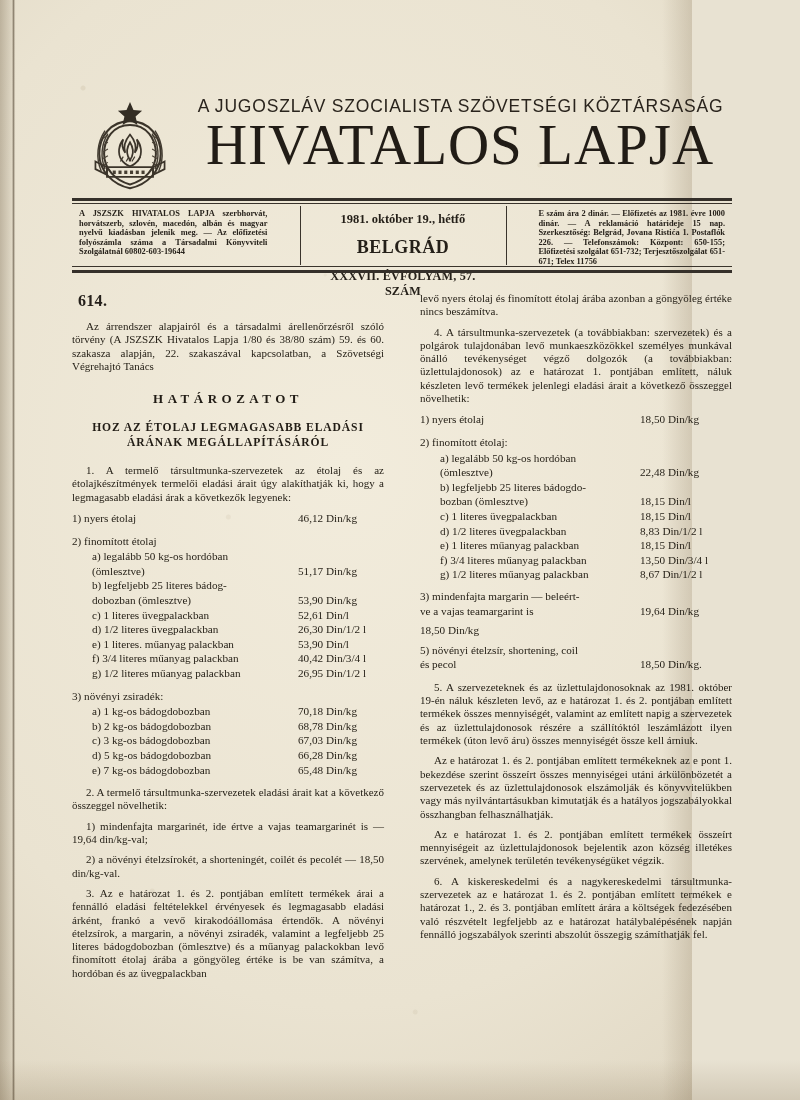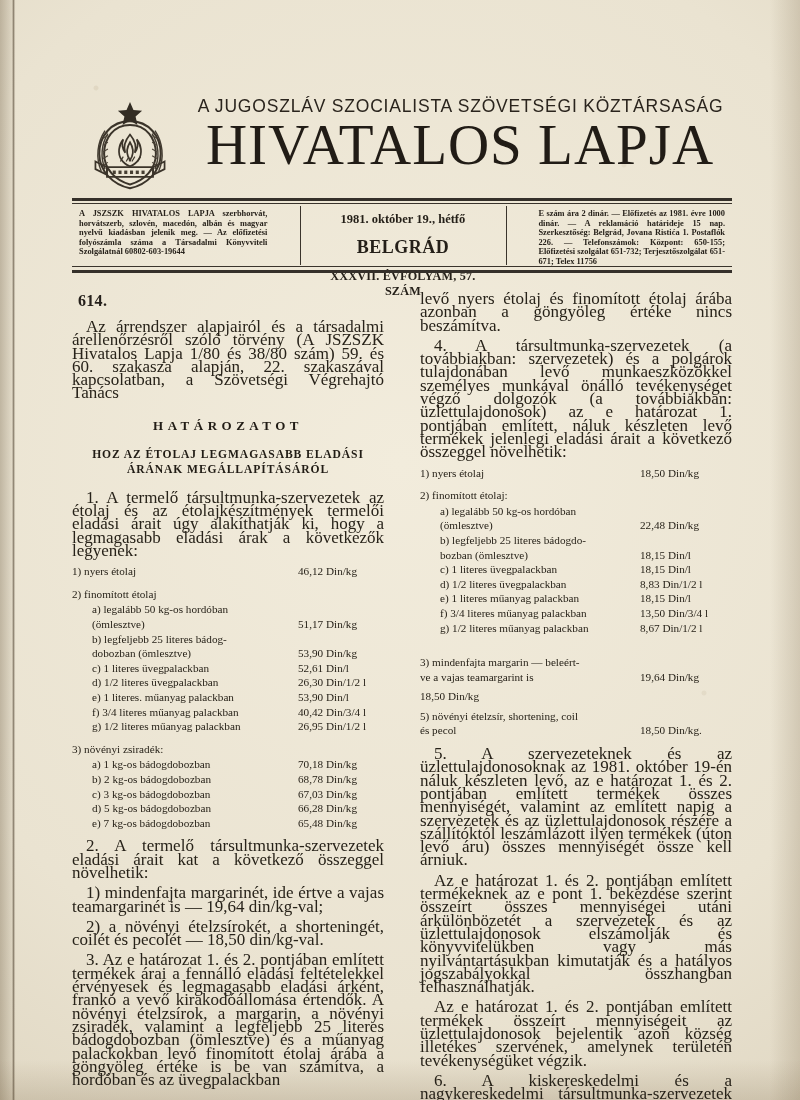--- a/index.html
+++ b/index.html
@@ -14,21 +14,21 @@
     font-family: "Liberation Serif", serif;
     color: #241f1a;
     overflow: hidden;
     position: relative;
   }
 
   
   .page {
     position: absolute;
     left: 0; top: 0;
-    width: 800px; height: 1100px;
+    width: 692px; height: 1100px;
     background:
       radial-gradient(ellipse 120% 90% at 50% 42%, #f2ecdc 0%, #eae3d1 55%, #ded5c0 85%, #cfc5ad 100%);
   }
   .paper-grain {
     position: absolute; inset: 0;
     background-image:
       radial-gradient(circle at 12% 8%,  rgba(160,140,105,.16) 0 2px, transparent 3px),
       radial-gradient(circle at 78% 15%, rgba(160,140,105,.13) 0 2px, transparent 3px),
       radial-gradient(circle at 33% 47%, rgba(150,130,95,.10) 0 2px, transparent 3px),
       radial-gradient(circle at 88% 63%, rgba(150,130,95,.12) 0 2px, transparent 3px),
@@ -178,21 +178,21 @@
   .act-number {
     font-family: "Liberation Serif", serif;
     font-size: 16px;
     font-weight: bold;
     margin: 0 0 10px 6px;
     letter-spacing: .3px;
   }
   p.para {
     margin: 0 0 7px 0;
     font-family: "Liberation Serif", serif;
-    font-size: 17px;
+    font-size: 11px;
     line-height: 13.3px;
     text-align: justify;
     text-indent: 14px;
     color: #272219;
     hyphens: none;
   }
   p.para.cont { text-indent: 0; }
   p.para.tight { }
 
   .head-center {
@@ -458,21 +458,21 @@
         </div>
         <div class="prow r indent">
           <span class="lbl">f) 3/4 literes műanyag palackban</span>
           <span class="val">13,50 Din/3/4 l</span>
         </div>
         <div class="prow r indent">
           <span class="lbl">g) 1/2 literes műanyag palackban</span>
           <span class="val">8,67 Din/1/2 l</span>
         </div>
 
-        <div class="prow r" style="margin-top:20px">
+        <div class="prow r" style="margin-top:7px">
           <span class="lbl">
             <span>3) mindenfajta margarin — beleért-</span>
             <span class="sub">ve a vajas teamargarint is</span>
           </span>
           <span class="val val-bottom">19,64 Din/kg</span>
         </div>
 
         <div class="prow r" style="margin-top:5px">
           <span class="val val-bottom">18,50 Din/kg</span>
         </div>

